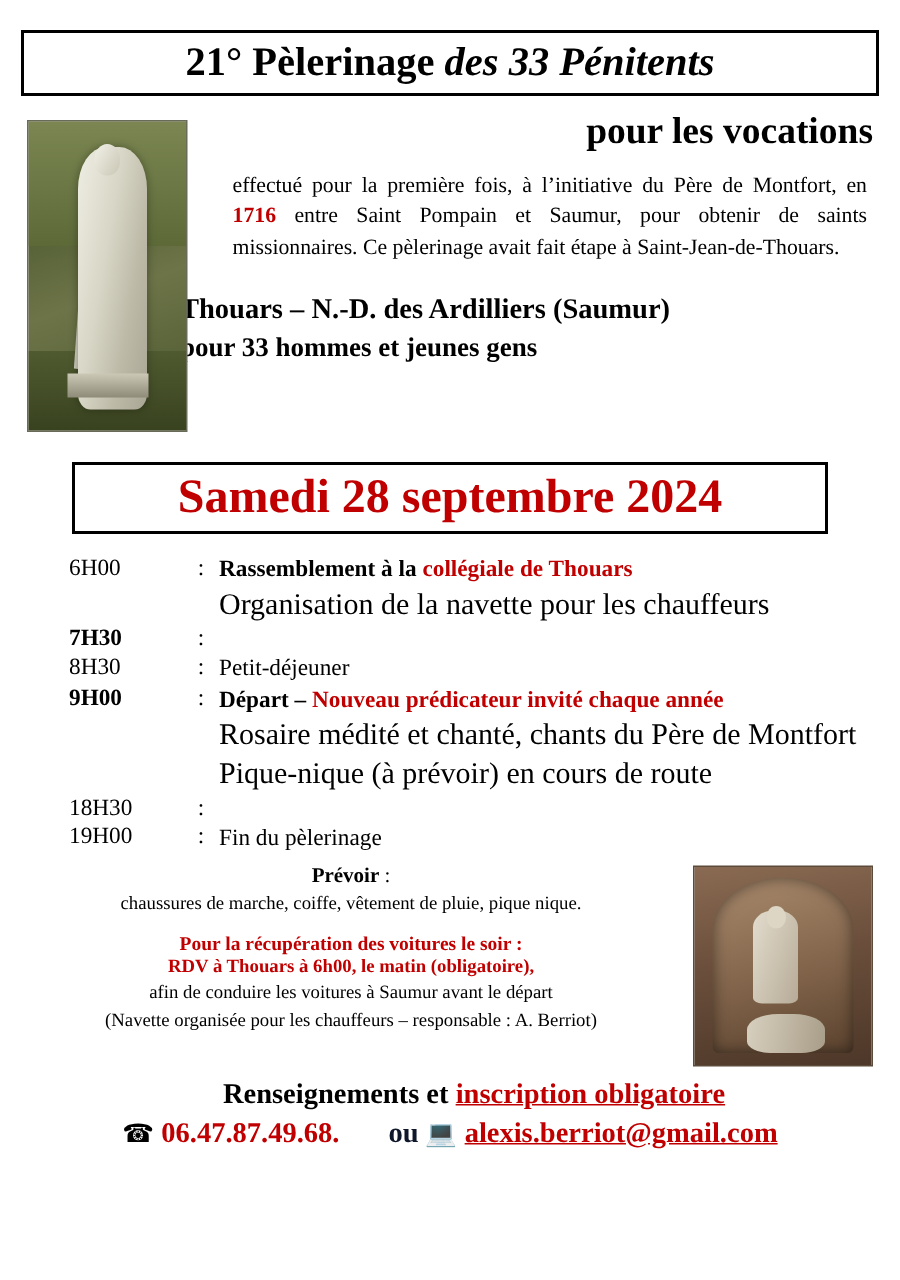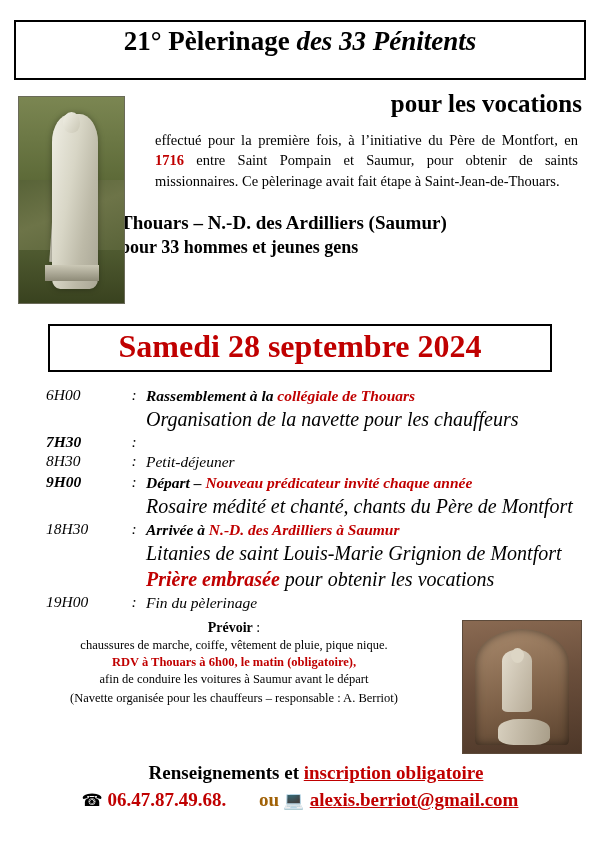--- a/index.html
+++ b/index.html
@@ -20,21 +20,21 @@
     height: 853px;
     box-sizing: border-box;
     padding: 0;
   }
   .red { color: #c00000; }
 
   
   .title-box {
     margin: 20px 14px 0 14px;
     border: 2px solid #000;
-    padding: 5px 4px 23px 4px;
+    padding: 5px 4px 7px 4px;
     text-align: center;
   }
   .title-line {
     font-size: 27px;
     font-weight: bold;
     letter-spacing: 0px;
     line-height: 1.05;
     white-space: nowrap;
   }
   .title-line .it {
@@ -148,21 +148,20 @@
   }
 
   
   .schedule {
     margin: 14px 14px 0 14px;
   }
   .sched-row {
     display: flex;
     align-items: flex-start;
     margin-bottom: 1px;
-    font-style: italic;
   }
   .sched-time {
     width: 108px;
     flex: 0 0 108px;
     text-align: left;
     padding-left: 32px;
     font-size: 15.5px;
     box-sizing: border-box;
   }
   .sched-time.bold { font-weight: bold; }
@@ -286,21 +285,21 @@
     text-decoration: underline;
     color: #c00000;
   }
   .footer-line2 {
     margin-top: 4px;
     font-size: 19px;
     font-weight: bold;
     color: #c00000;
     line-height: 1.2;
   }
-  .footer-line2 .ou { color: #a16207; margin-left: 28px; }
+  .footer-line2 .ou { color: #0f172a; margin-left: 28px; }
   .footer-line2 .mail { text-decoration: underline; }
   .glyph {
     font-family: "DejaVu Sans", sans-serif;
     font-size: 17px;
     color: #000;
   }
 </style>
 </head>
 <body>
 
@@ -362,31 +361,27 @@
         <div class="sched-main normal">Petit-déjeuner</div>
       </div>
     </div>
 
     <div class="sched-row">
       <div class="sched-time bold">9H00</div>
       <div class="sched-colon">:</div>
       <div class="sched-body">
         <div class="sched-main"><span>Départ – </span><span class="red">Nouveau prédicateur invité chaque année</span></div>
         <div class="sched-sub">Rosaire médité et chanté, chants du Père de Montfort</div>
+        <div class="sched-sub">Pique-nique (à prévoir) en cours de route</div>
       </div>
     </div>
 
     <div class="sched-row">
       <div class="sched-time">18H30</div>
       <div class="sched-colon">:</div>
-      <div class="sched-body">
-        <div class="sched-main"><span>Arrivée à </span><span class="red">N.-D. des Ardilliers à Saumur</span></div>
-        <div class="sched-sub">Litanies de saint Louis-Marie Grignion de Montfort</div>
-        <div class="sched-sub"><span class="red" style="font-weight:bold">Prière embrasée</span><span> pour obtenir les vocations</span></div>
-      </div>
     </div>
 
     <div class="sched-row">
       <div class="sched-time">19H00</div>
       <div class="sched-colon">:</div>
       <div class="sched-body">
         <div class="sched-main normal">Fin du pèlerinage</div>
       </div>
     </div>
   </div>
@@ -396,20 +391,21 @@
     <div class="chapel-photo">
       <div class="arch"></div>
       <div class="fig1"></div>
       <div class="fig1head"></div>
       <div class="fig2"></div>
     </div>
 
     <div class="prevoir-block">
       <div class="prevoir-title"><span>Prévoir</span><span class="colon"> :</span></div>
       <div class="prevoir-line">chaussures de marche, coiffe, vêtement de pluie, pique nique.</div>
+      <div class="recup-1">Pour la récupération des voitures le soir :</div>
       <div class="recup-2">RDV à Thouars à 6h00, le matin (obligatoire),</div>
       <div class="recup-3">afin de conduire les voitures à Saumur avant le départ</div>
       <div class="recup-3">(Navette organisée pour les chauffeurs – responsable : A. Berriot)</div>
     </div>
   </div>
 
   <div class="footer">
     <div class="footer-line1"><span>Renseignements et </span><span class="ul">inscription obligatoire</span></div>
     <div class="footer-line2">
       <span class="glyph">☎</span>

